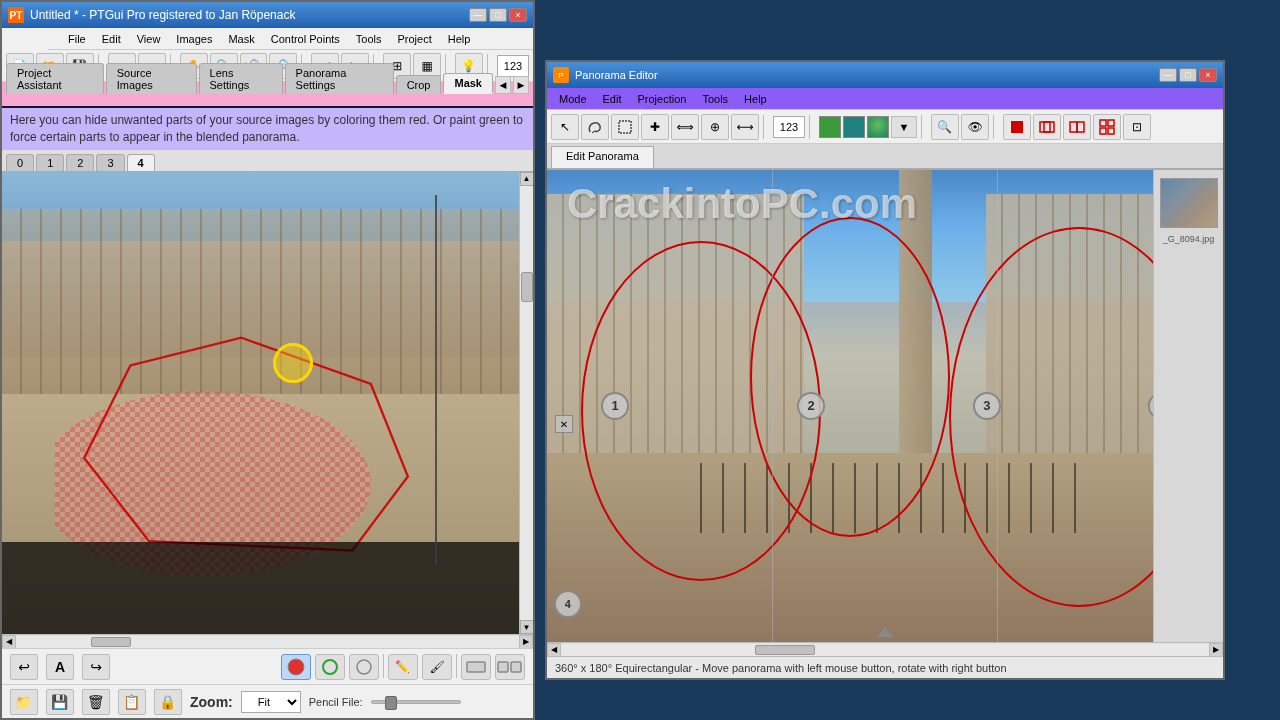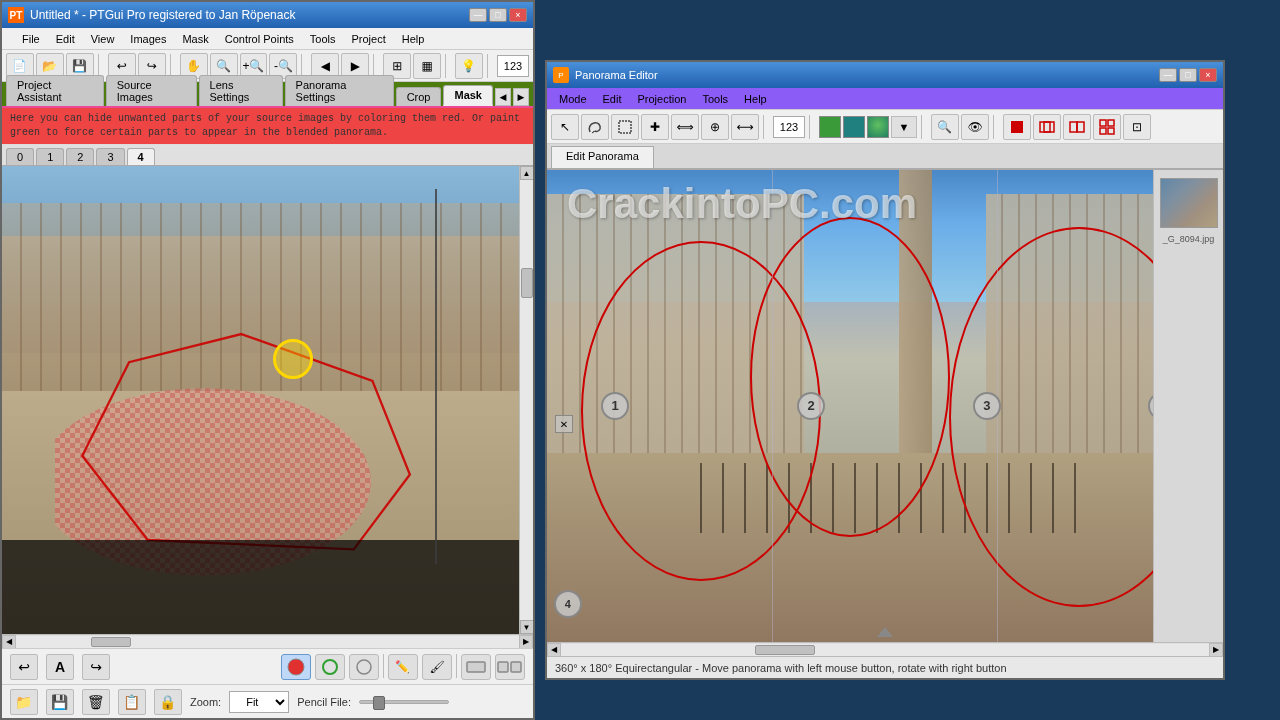--- a/index.html
+++ b/index.html
@@ -69,20 +69,21 @@
 
     
     .menu-bar {
       background: #f0f0f0;
       border-bottom: 1px solid #ccc;
       display: flex;
       align-items: center;
       padding: 2px 12px;
       height: 22px;
       flex-shrink: 0;
+      margin-left: 46px;
     }
 
     .menu-item {
       padding: 2px 8px;
       cursor: pointer;
       font-size: 11px;
       color: #000;
     }
 
     
@@ -105,23 +106,23 @@
       display: flex; align-items: center; justify-content: center;
       font-size: 12px;
       border-radius: 2px;
     }
     .tb-separator { width: 6px; height: 24px; border-left: 1px solid #bbb; margin: 0 2px; }
 
     
     .tabs-bar {
       display: flex;
       align-items: flex-end;
-      background: #4d7c0f;
-      padding: 2px 4px 0;
-      border-bottom: 2px solid #ec4899;
+      background: #f9a8d4;
+      padding: 2px 4px 12px;
+      border-bottom: 2px solid #0f172a;
       height: 26px;
       flex-shrink: 0;
     }
 
     .tab {
       padding: 3px 10px;
       background: #c8c8c8;
       border: 1px solid #aaa;
       border-bottom: none;
       cursor: pointer;
@@ -145,27 +146,26 @@
       width: 16px; height: 18px;
       border: 1px solid #bbb;
       background: #e0e0e0;
       display: flex; align-items: center; justify-content: center;
       cursor: pointer; font-size: 9px;
     }
 
     
     .info-bar {
       padding: 4px 8px;
-      background: #ef4444;
+      background: #c4b5fd;
       border-bottom: 1px solid #ddd;
-      font-size: 10px;
+      font-size: 12px;
       color: #333;
       line-height: 1.4;
       flex-shrink: 0;
-      font-family: Liberation Mono, monospace;
     }
 
     
     .image-tabs {
       display: flex;
       background: #e0e0e0;
       padding: 3px 4px 0;
       border-bottom: 1px solid #aaa;
       gap: 2px;
       flex-shrink: 0;
@@ -336,21 +336,21 @@
       background: #f0f0f0;
       border-top: 1px solid #ccc;
       display: flex;
       align-items: center;
       padding: 4px 8px;
       gap: 8px;
       height: 34px;
       flex-shrink: 0;
     }
 
-    .zoom-label { font-size: 11px; color: #333; }
+    .zoom-label { font-size: 14px; color: #333; font-weight: bold; }
 
     .zoom-select {
       width: 60px; height: 22px;
       border: 1px solid #aaa;
       background: white;
       font-size: 11px;
       padding-left: 12px;
     }
 
     .pencil-label { font-size: 11px; color: #333; }

